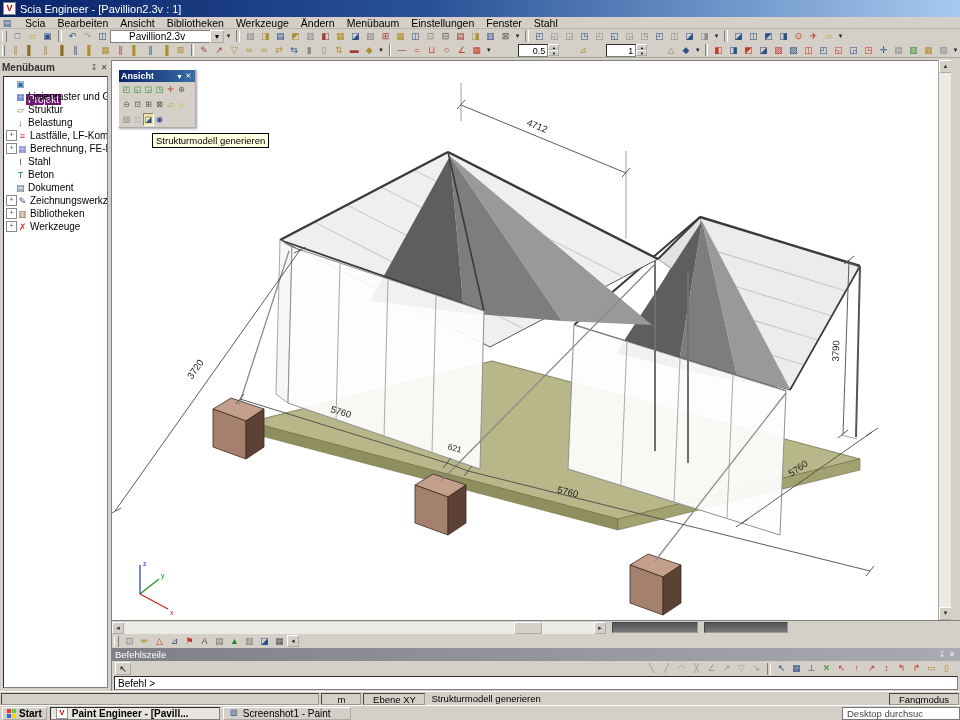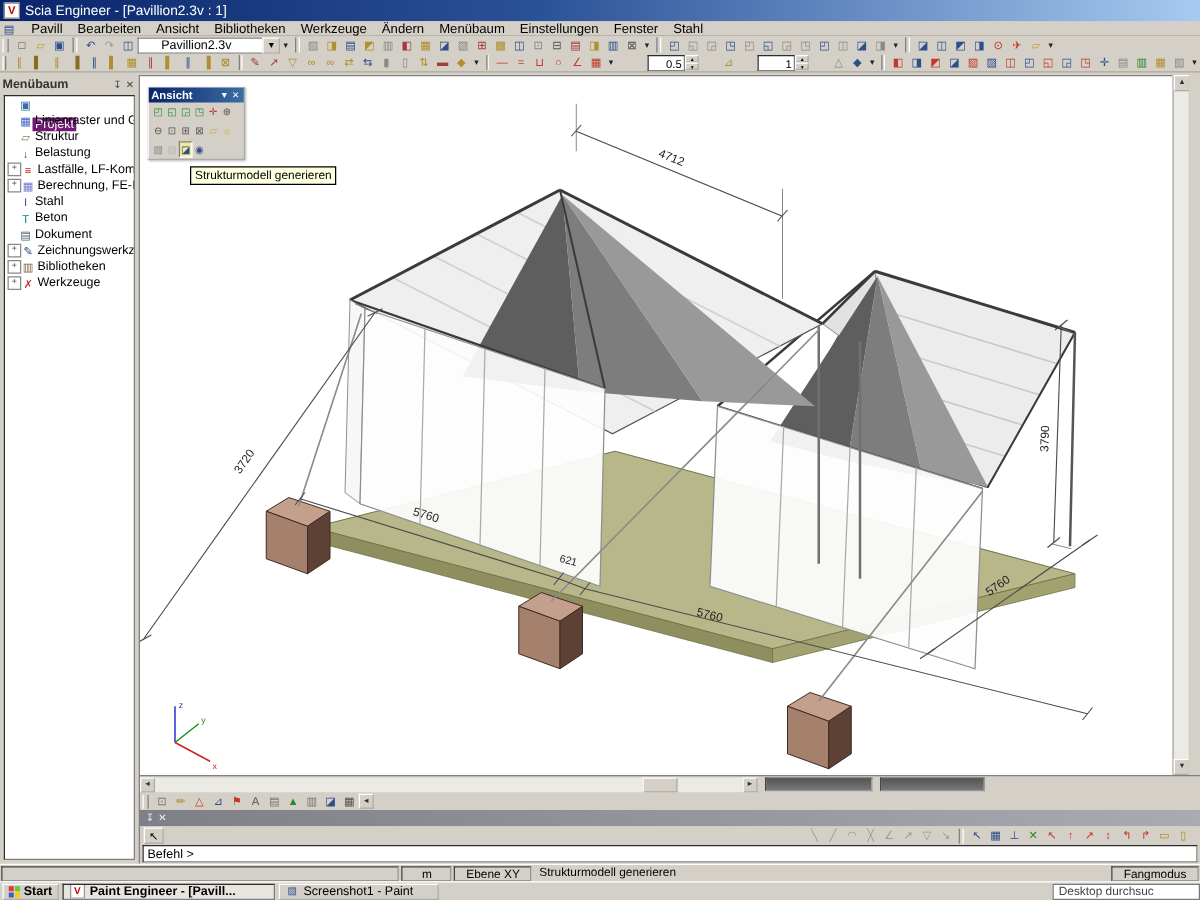--- a/index.html
+++ b/index.html
@@ -97,21 +97,21 @@
 <div id="screen">
 
   <div class="titlebar">
     <span class="appicon">V</span>
     <span class="ttext">Scia Engineer - [Pavillion2.3v : 1]</span>
   </div>
 
   <div class="menubar">
     <span class="menuicon">▤</span>
     <span style="display:flex">
-        <span class="menuitem">Pavill</span>
+        <span class="menuitem">Scia</span>
         <span class="menuitem">Bearbeiten</span>
         <span class="menuitem">Ansicht</span>
         <span class="menuitem">Bibliotheken</span>
         <span class="menuitem">Werkzeuge</span>
         <span class="menuitem">Ändern</span>
         <span class="menuitem">Menübaum</span>
         <span class="menuitem">Einstellungen</span>
         <span class="menuitem">Fenster</span>
         <span class="menuitem">Stahl</span>
       </span>
@@ -550,20 +550,21 @@
         <span class="tbtn" style="color: rgb(119, 119, 119);">▤</span>
         <span class="tbtn" style="color: rgb(42, 138, 42);">▲</span>
         <span class="tbtn" style="color: rgb(119, 119, 119);">▥</span>
         <span class="tbtn" style="color: rgb(45, 79, 138);">◪</span>
         <span class="tbtn" style="color: rgb(85, 85, 85);">▦</span>
       </span>
     <span class="hsbtn">◄</span>
   </div>
 
   <div id="cmdtitle">
+    <span class="pt">Befehlszeile</span>
     <span class="pbtn">↧</span>
     <span class="pbtn">✕</span>
   </div>
   <div id="cmdrow">
     <span class="curbtn">↖</span>
     <span style="flex:1"></span>
     <span style="display:flex">
         <span class="tbtn" style="color: rgb(154, 154, 154);">╲</span>
         <span class="tbtn" style="color: rgb(154, 154, 154);">╱</span>
         <span class="tbtn" style="color: rgb(154, 154, 154);">◠</span>

